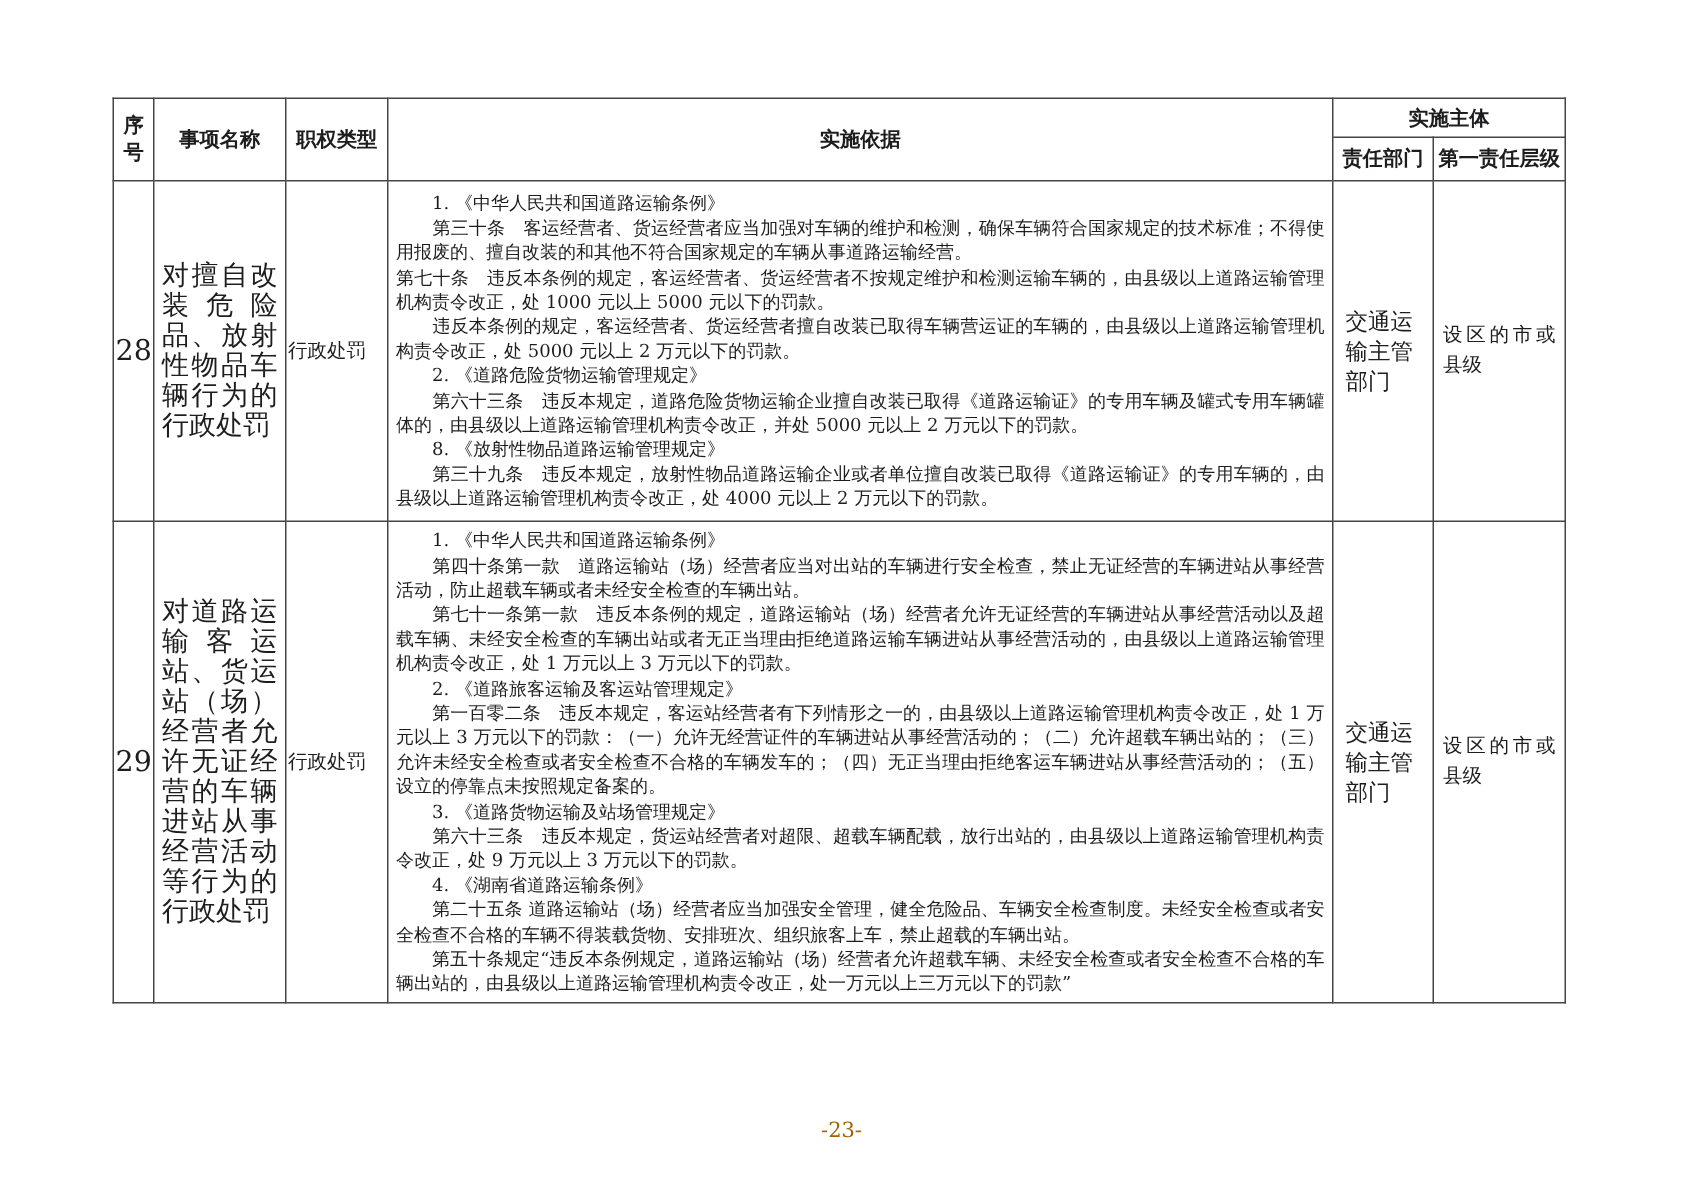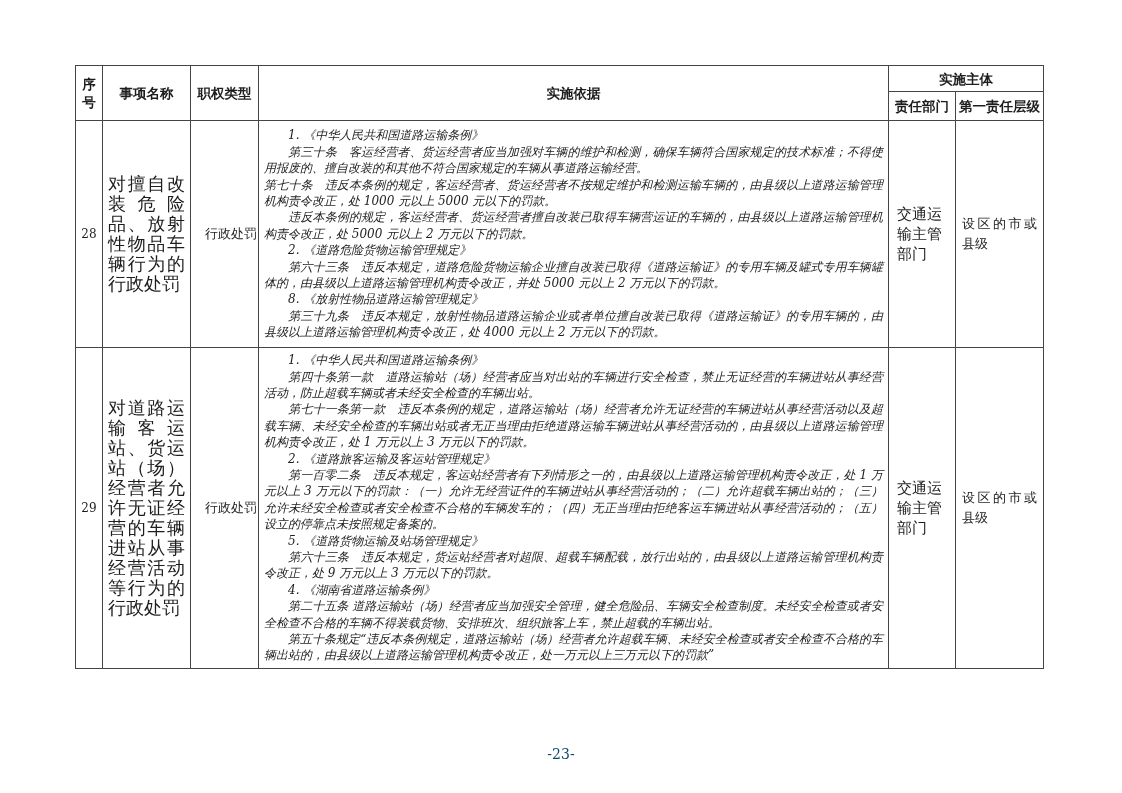--- a/index.html
+++ b/index.html
@@ -40,39 +40,38 @@
     line-height: 18px;
   }
   tr.hdr-top { height: 26px; }
   tr.hdr-sub { height: 29px; }
   tr.row-28 { height: 227px; }
   tr.row-29 { height: 321px; }
 
   td.serial-cell {
     text-align: center;
     vertical-align: middle;
-    font-size: 12px;
+    font-size: 19px;
   }
   td.item-cell {
     vertical-align: middle;
     padding: 0 5px;
     font-size: 18px;
     line-height: 20px;
     text-align: justify;
   }
   td.type-cell {
-    text-align: right;
+    text-align: left;
     vertical-align: middle;
     font-size: 13px;
   }
   td.basis-cell {
     vertical-align: middle;
     padding: 3px 5px;
     font-size: 12px;
-    font-style: italic;
   }
   td.basis-cell p {
     margin: 0;
     text-align: justify;
     white-space: pre-wrap;
     line-height: 16.4px;
   }
   td.dept-cell {
     vertical-align: middle;
     padding: 0 8px;
@@ -86,21 +85,21 @@
     line-height: 20px;
     text-align: justify;
   }
   .page-number {
     position: absolute;
     left: 0;
     right: 0;
     top: 746px;
     text-align: center;
     font-size: 14px;
-    color: #0c4a6e;
+    color: #a16207;
   }
 </style>
 </head>
 <body>
 
 <div class="doc-table-wrap">
   <table class="doc-table">
     <colgroup>
       <col style="width:27px">
       <col style="width:88px">
@@ -143,21 +142,21 @@
       <tr class="row-29">
         <td class="serial-cell">29</td>
         <td class="item-cell">对道路运输客运站、货运站（场）经营者允许无证经营的车辆进站从事经营活动等行为的行政处罚</td>
         <td class="type-cell">行政处罚</td>
         <td class="basis-cell">
           <p>　　1. 《中华人民共和国道路运输条例》</p>
           <p>　　第四十条第一款　道路运输站（场）经营者应当对出站的车辆进行安全检查，禁止无证经营的车辆进站从事经营活动，防止超载车辆或者未经安全检查的车辆出站。</p>
           <p>　　第七十一条第一款　违反本条例的规定，道路运输站（场）经营者允许无证经营的车辆进站从事经营活动以及超载车辆、未经安全检查的车辆出站或者无正当理由拒绝道路运输车辆进站从事经营活动的，由县级以上道路运输管理机构责令改正，处 1 万元以上 3 万元以下的罚款。</p>
           <p>　　2. 《道路旅客运输及客运站管理规定》</p>
           <p>　　第一百零二条　违反本规定，客运站经营者有下列情形之一的，由县级以上道路运输管理机构责令改正，处 1 万元以上 3 万元以下的罚款：（一）允许无经营证件的车辆进站从事经营活动的；（二）允许超载车辆出站的；（三）允许未经安全检查或者安全检查不合格的车辆发车的；（四）无正当理由拒绝客运车辆进站从事经营活动的；（五）设立的停靠点未按照规定备案的。</p>
-          <p>　　5. 《道路货物运输及站场管理规定》</p>
+          <p>　　3. 《道路货物运输及站场管理规定》</p>
           <p>　　第六十三条　违反本规定，货运站经营者对超限、超载车辆配载，放行出站的，由县级以上道路运输管理机构责令改正，处 9 万元以上 3 万元以下的罚款。</p>
           <p>　　4. 《湖南省道路运输条例》</p>
           <p>　　第二十五条 道路运输站（场）经营者应当加强安全管理，健全危险品、车辆安全检查制度。未经安全检查或者安全检查不合格的车辆不得装载货物、安排班次、组织旅客上车，禁止超载的车辆出站。</p>
           <p>　　第五十条规定“违反本条例规定，道路运输站（场）经营者允许超载车辆、未经安全检查或者安全检查不合格的车辆出站的，由县级以上道路运输管理机构责令改正，处一万元以上三万元以下的罚款”</p>
         </td>
         <td class="dept-cell">交通运输主管部门</td>
         <td class="level-cell">设区的市或县级</td>
       </tr>
     </tbody>
   </table>

